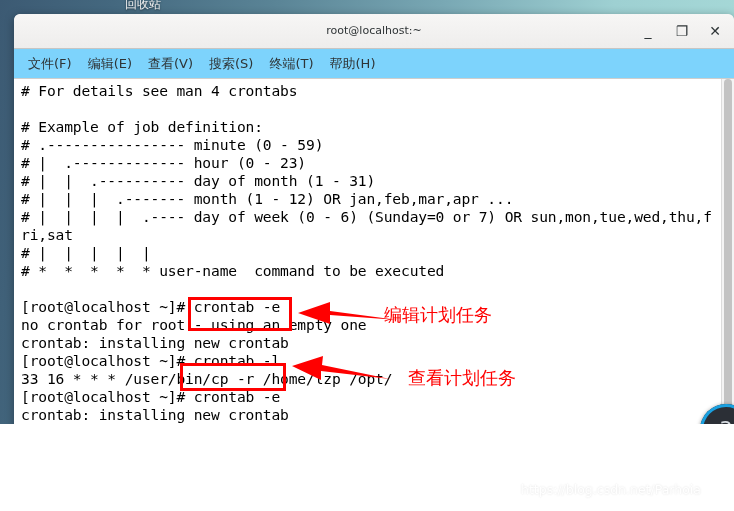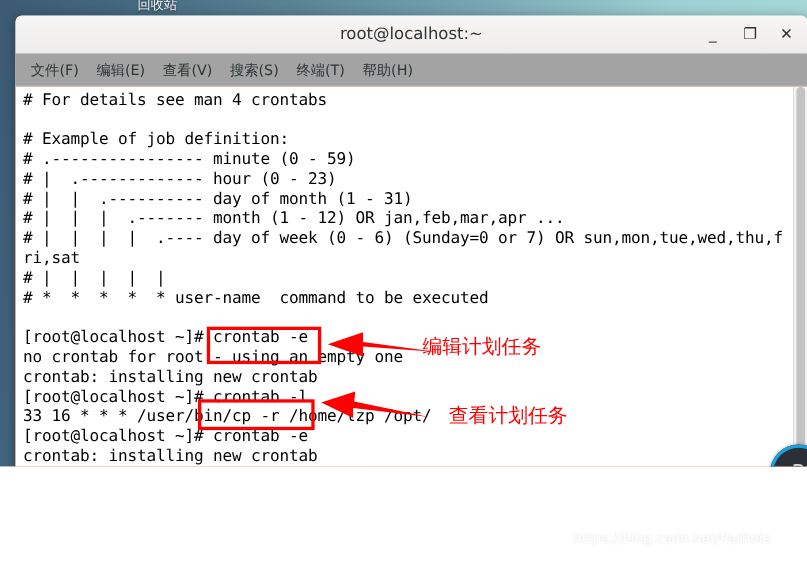--- a/index.html
+++ b/index.html
@@ -80,21 +80,21 @@
     background: linear-gradient(#f7f6f5, #eeedec);
     border-bottom: 1px solid #c7c5c3;
     border-top-left-radius: 6px;
     border-top-right-radius: 6px;
   }
   #window-title {
     position: absolute;
     left: 0; right: 0; top: 0;
     line-height: 33px;
     text-align: center;
-    font-size: 15px;
+    font-size: 11px;
     color: #2f3436;
     font-family: "DejaVu Sans", sans-serif;
   }
   .win-btn {
     position: absolute;
     top: 8px;
     width: 18px;
     height: 18px;
     color: #2e3436;
     font-size: 14px;
@@ -103,21 +103,21 @@
     font-family: "DejaVu Sans", sans-serif;
     cursor: default;
   }
   #btn-min  { right: 77px; }
   #btn-max  { right: 43px; }
   #btn-close{ right: 10px; }
 
   #menubar {
     flex: 0 0 29px;
     height: 29px;
-    background: #a3a3a3;
+    background: #7dd3fc;
     border-bottom: 1px solid #cfcecc;
     display: flex;
     align-items: center;
     padding-left: 6px;
   }
   .menu-item {
     font-size: 13px;
     color: #2e3436;
     padding: 2px 8px;
     font-family: "DejaVu Sans", sans-serif;

